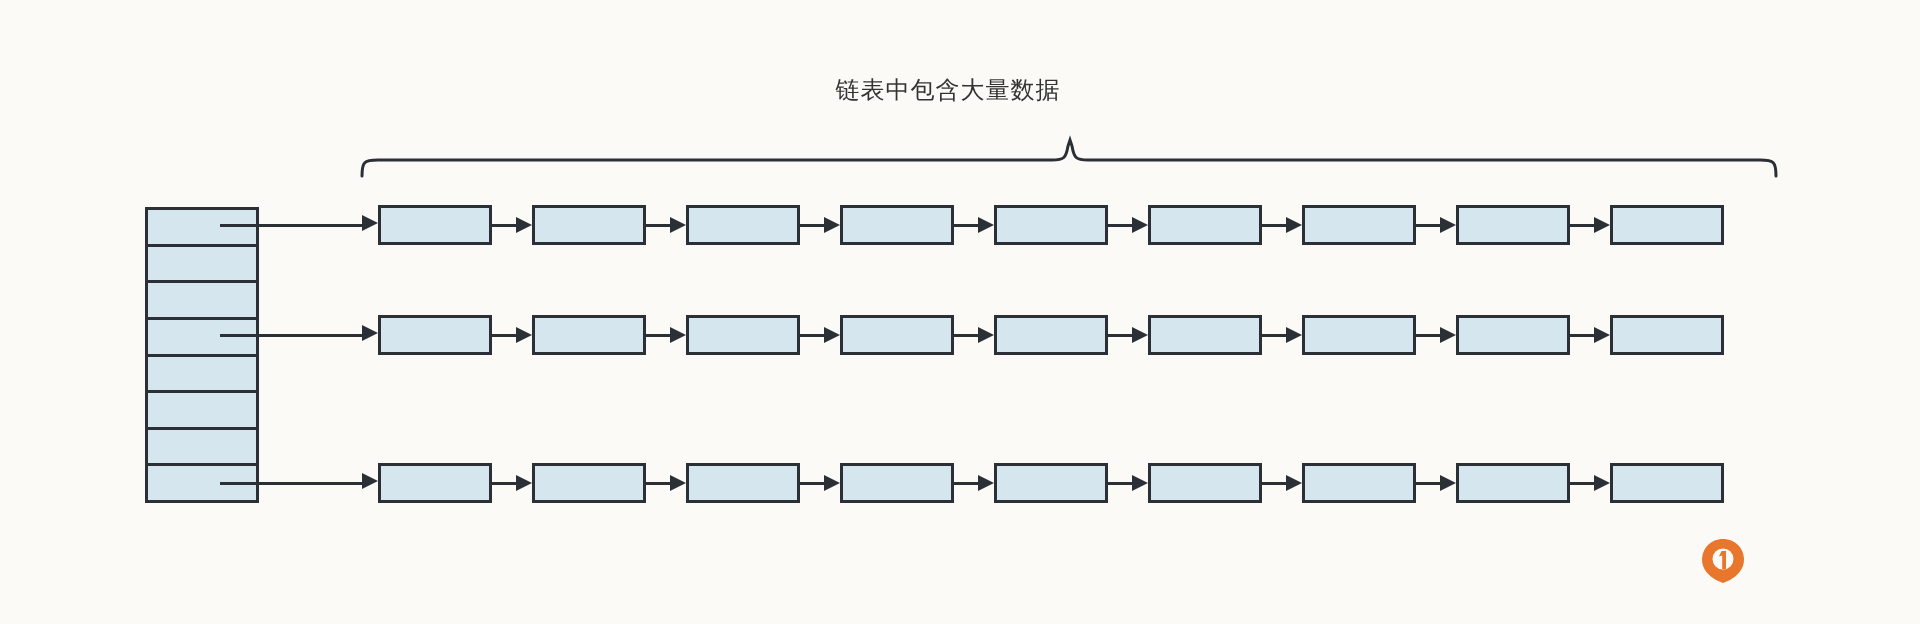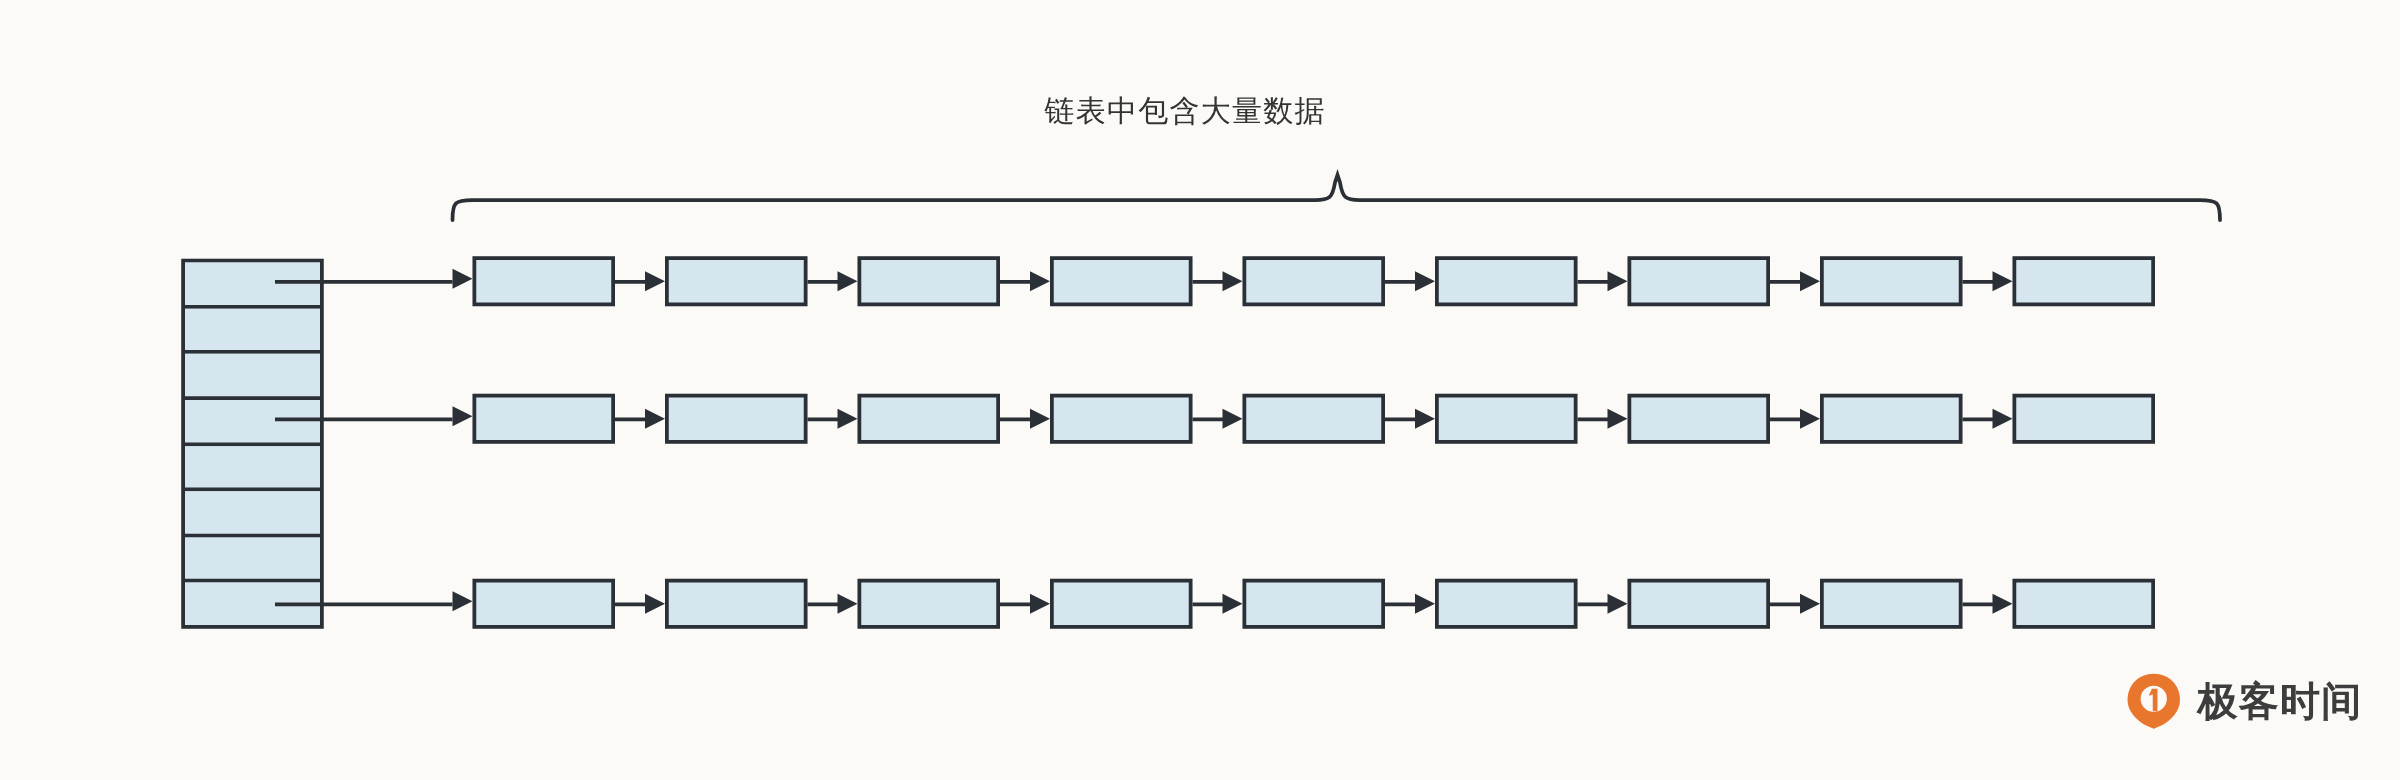--- a/index.html
+++ b/index.html
@@ -245,16 +245,15 @@
   </div>
 
   <div id="brand-logo">
     <div id="brand-mark">
       <svg viewBox="0 0 46 46" width="46" height="46" xmlns="http://www.w3.org/2000/svg">
         <path d="M23 1 C11 1 2 10 2 22 C2 31 9 38 16 42 L23 45 L30 42 C37 38 44 31 44 22 C44 10 35 1 23 1 Z" fill="#e8762c"></path>
         <circle cx="23" cy="21" r="10.5" fill="#fbfaf7"></circle>
         <path d="M21.5 13 L26 13 L26 31 L22.2 31 L22.2 17.5 L19 18.6 Z" fill="#e8762c"></path>
       </svg>
     </div>
-    <div id="brand-name">极客时间</div>
   </div>
 
 </div>
 
 </body></html>

